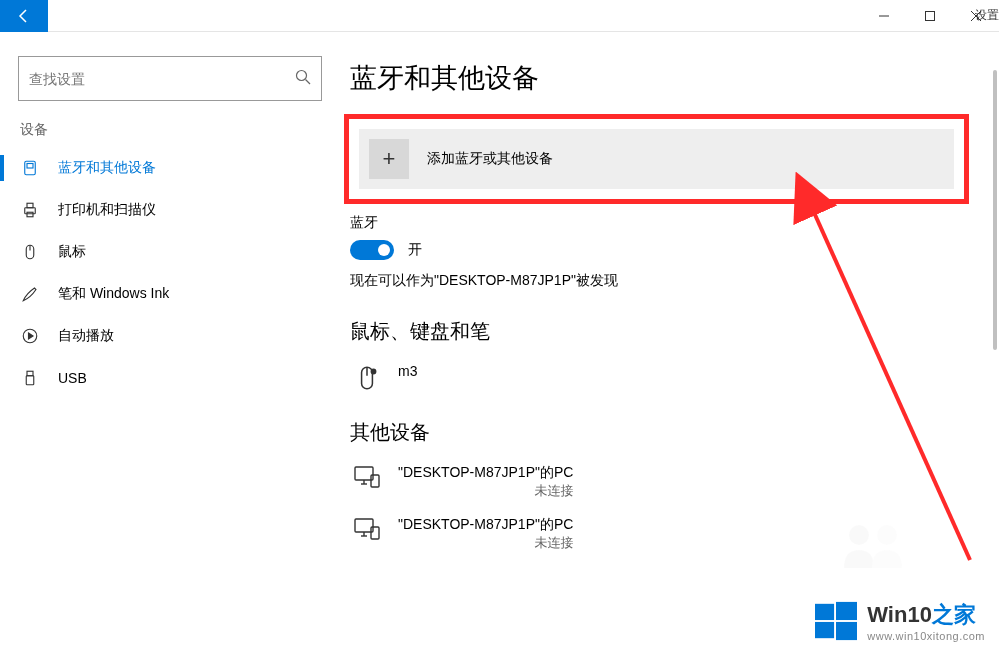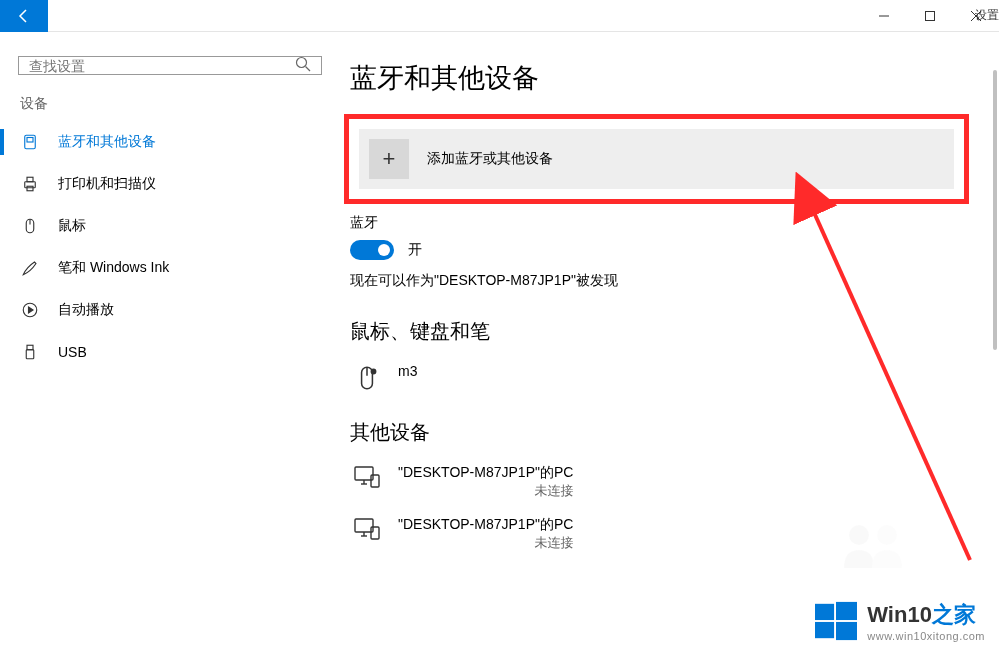--- a/index.html
+++ b/index.html
@@ -12,21 +12,21 @@
     .window-controls { position: absolute; right: 0; top: 0; display: flex; }
     .wc-btn { width: 46px; height: 32px; display: flex; align-items: center; justify-content: center; cursor: pointer; }
     
     .content { display: flex; height: calc(100% - 32px); }
     
     .sidebar { width: 340px; padding: 16px 0 0 0; }
     .home-row { display: flex; align-items: center; padding: 10px 20px; cursor: pointer; }
     .home-row .icon { width: 20px; display: flex; justify-content: center; }
     .home-row .label { margin-left: 18px; font-size: 15px; }
     
-    .search-box { margin: 8px 18px 20px 18px; border: 1px solid #999; height: 19px; display: flex; align-items: center; padding: 0 10px; position: relative; }
+    .search-box { margin: 8px 18px 20px 18px; border: 1px solid #999; height: 45px; display: flex; align-items: center; padding: 0 10px; position: relative; }
     .search-box input { border: none; outline: none; flex: 1; font-size: 14px; font-family: inherit; }
     .search-box .search-icon { color: #666; }
     
     .section-label { padding: 0 20px 8px 20px; font-size: 14px; color: #666; }
     
     .nav-item { display: flex; align-items: center; padding: 12px 20px; cursor: pointer; font-size: 14px; }
     .nav-item .icon { width: 20px; display: flex; justify-content: center; color: #333; }
     .nav-item .label { margin-left: 18px; }
     .nav-item.active { color: #0078d7; position: relative; }
     .nav-item.active .icon { color: #0078d7; }

